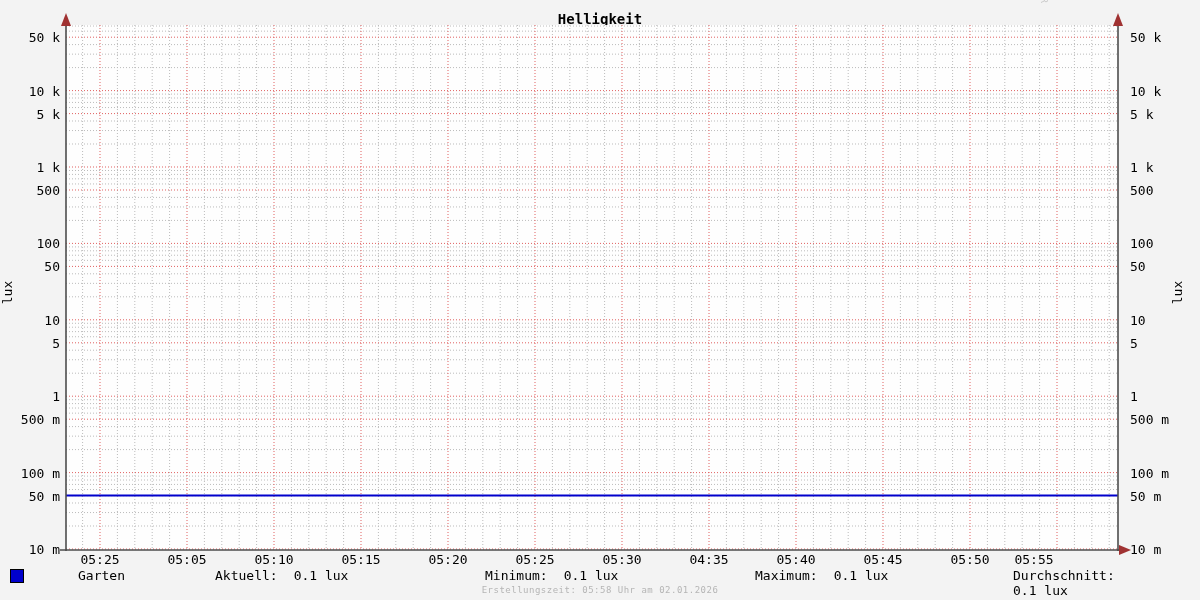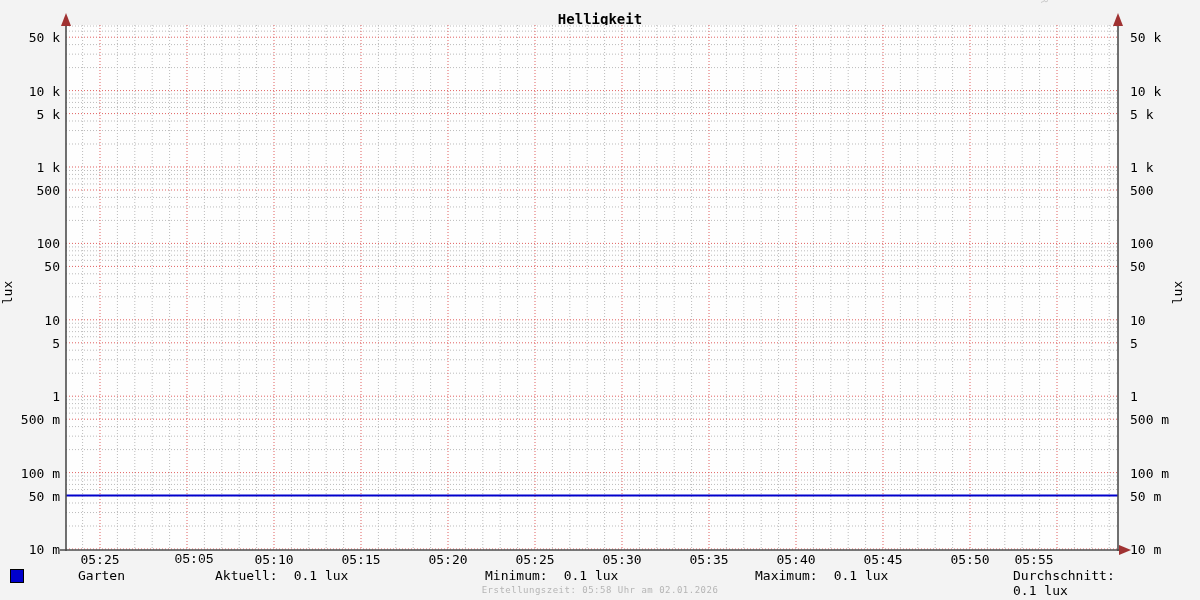--- a/index.html
+++ b/index.html
@@ -224,27 +224,27 @@
       <div class="ytick right" style="top: 319.8px;">10</div>
       <div class="ytick right" style="top: 342.799px;">5</div>
       <div class="ytick right" style="top: 396.2px;">1</div>
       <div class="ytick right" style="top: 419.199px;">500 m</div>
       <div class="ytick right" style="top: 472.6px;">100 m</div>
       <div class="ytick right" style="top: 495.599px;">50 m</div>
       <div class="ytick right" style="top: 549px;">10 m</div>
     </div>
   <div id="xticks">
       <div class="xtick" style="left: 100px;">05:25</div>
-      <div class="xtick" style="left: 194px; font-family: Liberation Mono, monospace;">05:05</div>
+      <div class="xtick" style="left: 187px;">05:05</div>
       <div class="xtick" style="left: 274px;">05:10</div>
       <div class="xtick" style="left: 361px;">05:15</div>
       <div class="xtick" style="left: 448px;">05:20</div>
       <div class="xtick" style="left: 535px;">05:25</div>
       <div class="xtick" style="left: 622px;">05:30</div>
-      <div class="xtick" style="left: 709px;">05:35</div>
+      <div class="xtick" style="left: 709px;">04:35</div>
       <div class="xtick" style="left: 796px;">05:40</div>
       <div class="xtick" style="left: 883px;">05:45</div>
       <div class="xtick" style="left: 970px;">05:50</div>
       <div class="xtick" style="left: 1014px; margin-left: 20px;">05:55</div>
     </div>
 
   <div class="unit-label left">lux</div>
   <div class="unit-label right">lux</div>
 
   <div class="legend-row">

